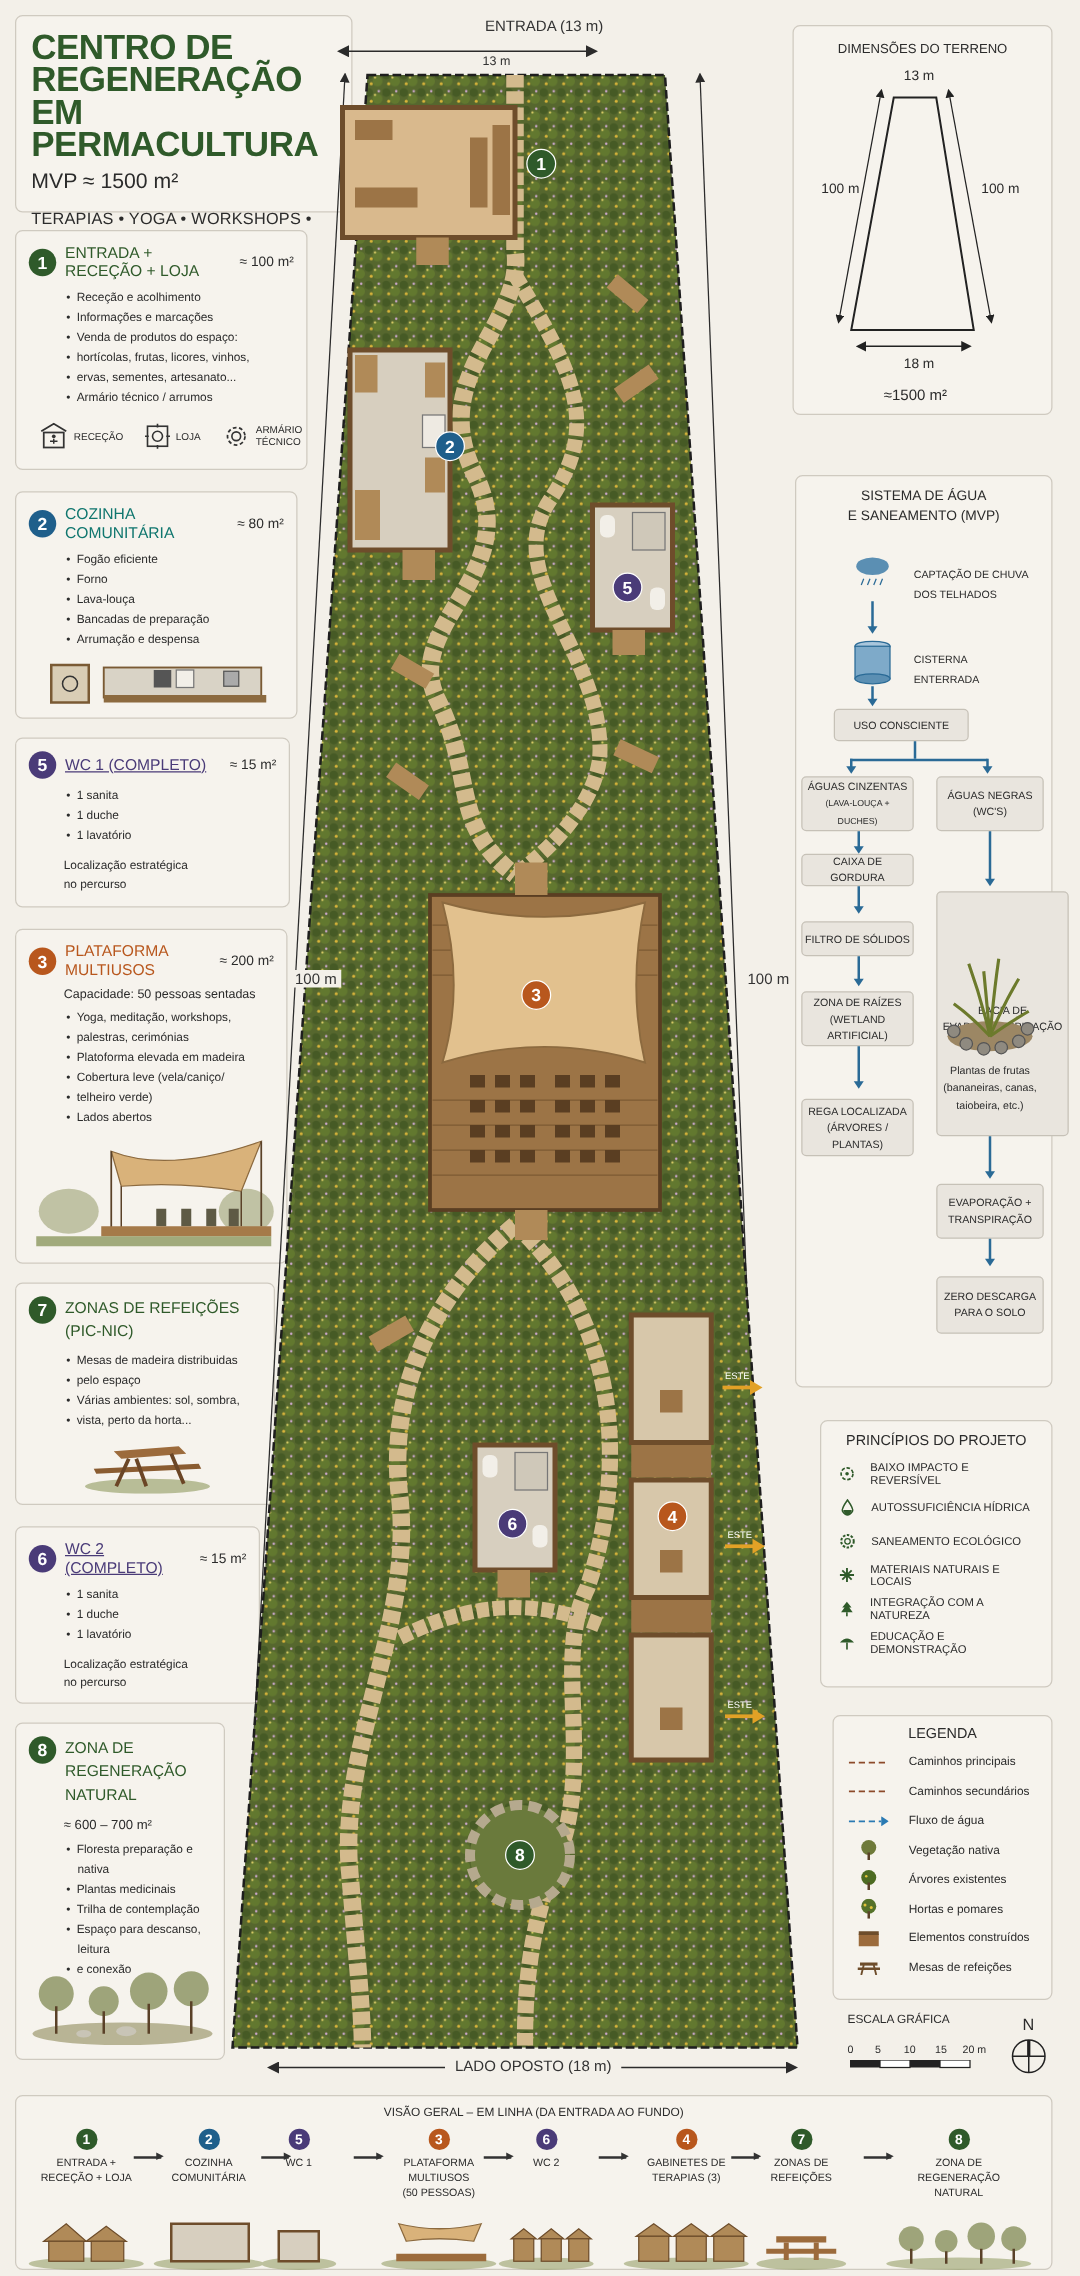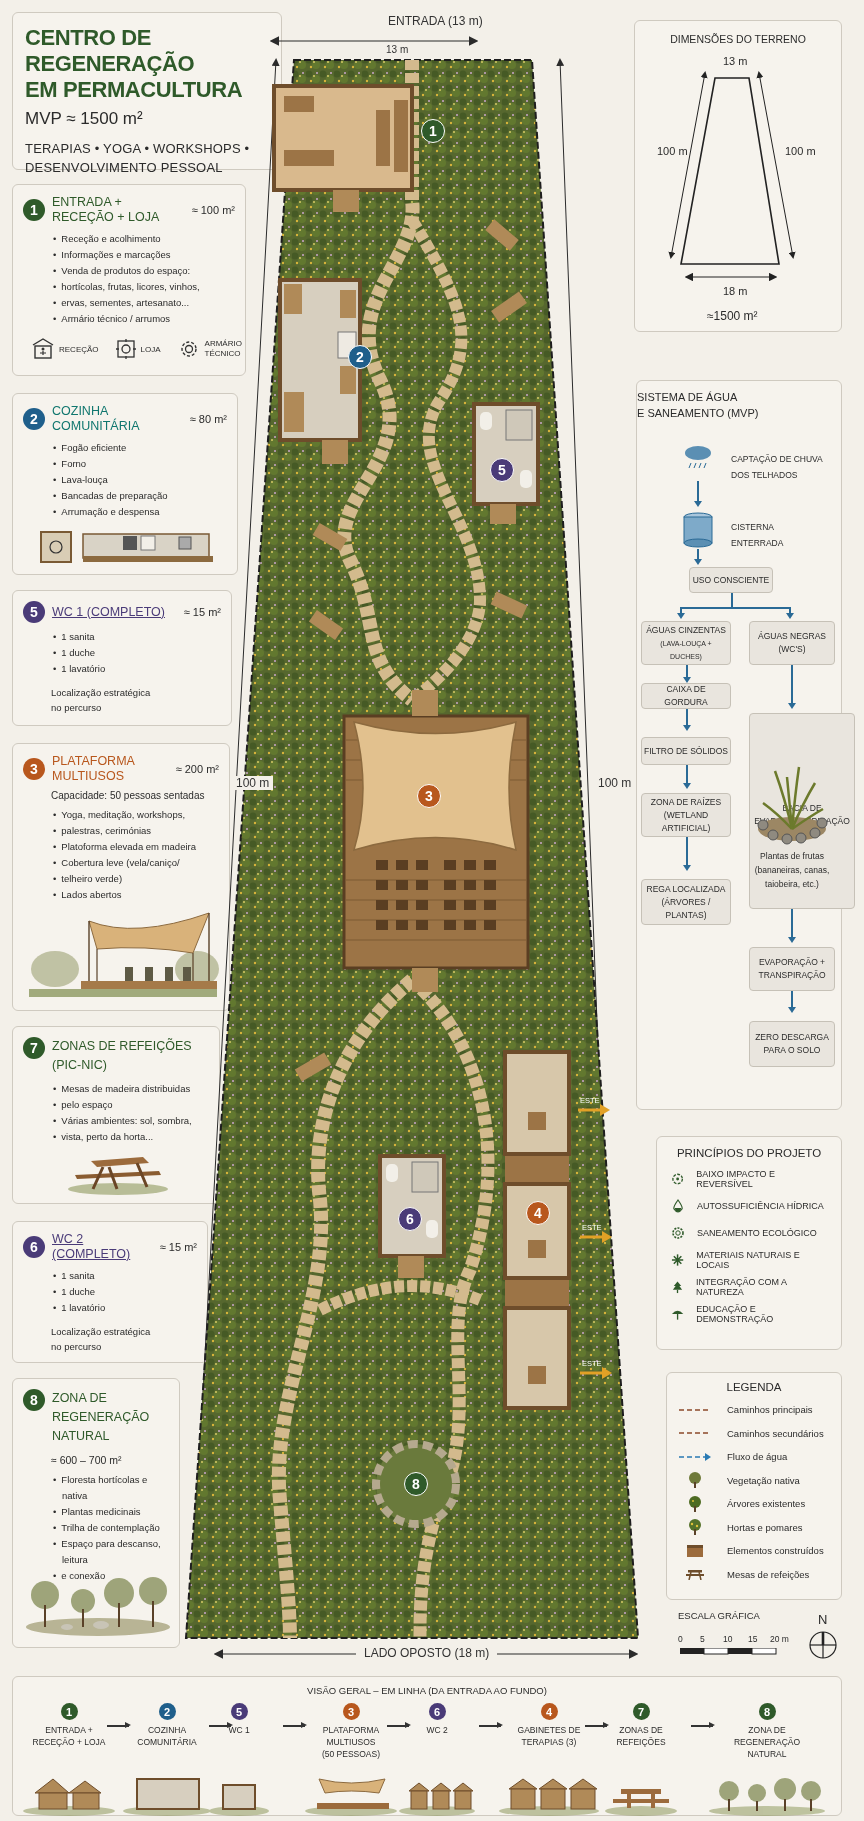--- a/index.html
+++ b/index.html
@@ -9,21 +9,21 @@
   .card { position: absolute; background: #f6f3ed; border: 1px solid #cfcac0; border-radius: 6px; }
 
   .badge { display: inline-flex; align-items: center; justify-content: center; width: 22px; height: 22px; border-radius: 50%; color: #fff; font-weight: bold; font-size: 14px; flex-shrink: 0; }
   .c-green { background: #2f5a2a; }
   .c-blue { background: #1f5f8b; }
   .c-orange { background: #b8571d; }
   .c-purple { background: #4a3b78; }
 
   
   #title-card { left: 12px; top: 12px; width: 270px; height: 158px; padding: 12px 12px; }
-  #title-card .t1 { color: #2f5a2a; font-weight: bold; font-size: 22px; line-height: 26px; font-family: "Liberation Sans Narrow", "Liberation Sans", sans-serif; letter-spacing: -0.4px; }
+  #title-card .t1 { color: #2f5a2a; font-weight: bold; font-size: 28px; line-height: 26px; font-family: "Liberation Sans Narrow", "Liberation Sans", sans-serif; letter-spacing: -0.4px; }
   #title-card .t2 { font-size: 17px; margin-top: 6px; }
   #title-card .t3 { font-size: 13px; margin-top: 10px; line-height: 19px; letter-spacing: 0.2px; }
 
   .zone-card { padding: 10px 10px; }
   .zone-head { display: flex; align-items: center; gap: 7px; }
   .zone-title { font-size: 12.5px; line-height: 15px; flex: 1; }
   .zone-area { font-size: 11px; white-space: nowrap; }
   .zone-sub { font-size: 10px; margin: 6px 0 0 28px; }
   .zone-list { list-style: none; margin: 6px 0 0 30px; font-size: 9.5px; line-height: 16px; }
   .zone-list li::before { content: "•"; margin-right: 5px; margin-left: -9px; }
@@ -218,21 +218,21 @@
   <div class="zone-note"><span>Localização estratégica</span><br><span>no percurso</span></div>
 </div>
 
 <div class="card zone-card" style="left:12px;top:1378px;width:168px;height:270px;">
   <div class="zone-head" style="align-items:flex-start">
     <span class="badge c-green">8</span>
     <span class="zone-title t-green" style="line-height:19px"><span>ZONA DE REGENERAÇÃO</span><br><span>NATURAL</span></span>
   </div>
   <div class="zone-sub" style="font-size:10.5px;margin-top:8px">≈ 600 – 700 m²</div>
   <ul class="zone-list">
-    <li>Floresta hortícolas e nativa</li>
+    <li>Floresta preparação e nativa</li>
     <li>Plantas medicinais</li>
     <li>Trilha de contemplação</li>
     <li>Espaço para descanso, leitura</li>
     <li style="list-style:none"><span>e conexão</span></li>
   </ul>
   <svg class="illus" style="left:10px;top:186px" width="150" height="72" viewBox="0 0 150 72">
     <ellipse cx="75" cy="62" rx="72" ry="9" fill="#8f8a5a" opacity=".6"></ellipse>
     <g fill="#9ea47a">
         <circle cx="22" cy="30" r="14"></circle>
         <circle cx="60" cy="36" r="12"></circle>
@@ -424,21 +424,21 @@
     <line x1="52" y1="256" x2="140" y2="256" stroke="#222" stroke-width="1.2" marker-end="url(#ah2)" marker-start="url(#ah2s)"></line>
   </svg>
   <div style="position:absolute;left:88px;top:34px;font-size:11px">13 m</div>
   <div style="position:absolute;left:22px;top:124px;font-size:11px">100 m</div>
   <div style="position:absolute;left:150px;top:124px;font-size:11px">100 m</div>
   <div style="position:absolute;left:88px;top:264px;font-size:11px">18 m</div>
   <div style="position:absolute;left:72px;top:288px;font-size:12px">≈1500 m²</div>
 </div>
 
 <div class="card" style="left:636px;top:380px;width:206px;height:730px;">
-  <div style="font-size:11px;line-height:16px;margin-top:8px"><span>SISTEMA DE ÁGUA</span><br><span>E SANEAMENTO (MVP)</span></div>
+  <div style="text-align:center;font-size:11px;line-height:16px;margin-top:8px"><span>SISTEMA DE ÁGUA</span><br><span>E SANEAMENTO (MVP)</span></div>
 
   <svg style="position:absolute;left:46px;top:62px" width="30" height="34" viewBox="0 0 30 34">
       <ellipse cx="15" cy="10" rx="13" ry="7" fill="#5b8fb3"></ellipse>
       <g stroke="#2a6a96" stroke-width="1">
         <line x1="8" y1="20" x2="6" y2="25"></line>
         <line x1="13" y1="20" x2="11" y2="25"></line>
         <line x1="18" y1="20" x2="16" y2="25"></line>
         <line x1="23" y1="20" x2="21" y2="25"></line>
       </g>
     </svg>
@@ -446,21 +446,21 @@
   <div class="flow-line" style="left:60px;top:100px;width:1.5px;height:22px"></div>
     <div class="flow-arrow" style="left:57px;top:120px"></div>
   <svg style="position:absolute;left:44px;top:130px" width="34" height="38" viewBox="0 0 34 38">
       <ellipse cx="17" cy="6" rx="14" ry="4" fill="#a9c6dc" stroke="#2a6a96"></ellipse>
       <rect x="3" y="6" width="28" height="26" fill="#7eaac9" stroke="#2a6a96"></rect>
       <ellipse cx="17" cy="32" rx="14" ry="4" fill="#5b8fb3" stroke="#2a6a96"></ellipse>
     </svg>
   <div style="position:absolute;left:94px;top:138px;font-size:8.5px;line-height:16px"><span>CISTERNA</span><br><span>ENTERRADA</span></div>
   <div class="flow-line" style="left:60px;top:168px;width:1.5px;height:12px"></div>
     <div class="flow-arrow" style="left:57px;top:178px"></div>
-  <div class="flow-box" style="left:52px;top:186px;width:84px;height:26px">USO CONSCIENTE</div>
+  <div class="flow-box" style="left:30px;top:186px;width:108px;height:26px">USO CONSCIENTE</div>
   <div class="flow-line" style="left:94px;top:212px;width:1.5px;height:14px"></div>
   <div class="flow-line" style="left:43px;top:226px;width:110px;height:1.5px"></div>
   <div class="flow-line" style="left:43px;top:226px;width:1.5px;height:8px"></div>
     <div class="flow-arrow" style="left:40px;top:232px"></div>
   <div class="flow-line" style="left:152px;top:226px;width:1.5px;height:8px"></div>
     <div class="flow-arrow" style="left:149px;top:232px"></div>
   <div class="flow-box" style="left:4px;top:240px;width:90px;height:44px">
       <span><span>ÁGUAS CINZENTAS</span><br><span style="font-size:7px">(LAVA-LOUÇA + DUCHES)</span></span>
     </div>
   <div class="flow-box" style="left:112px;top:240px;width:86px;height:44px">

